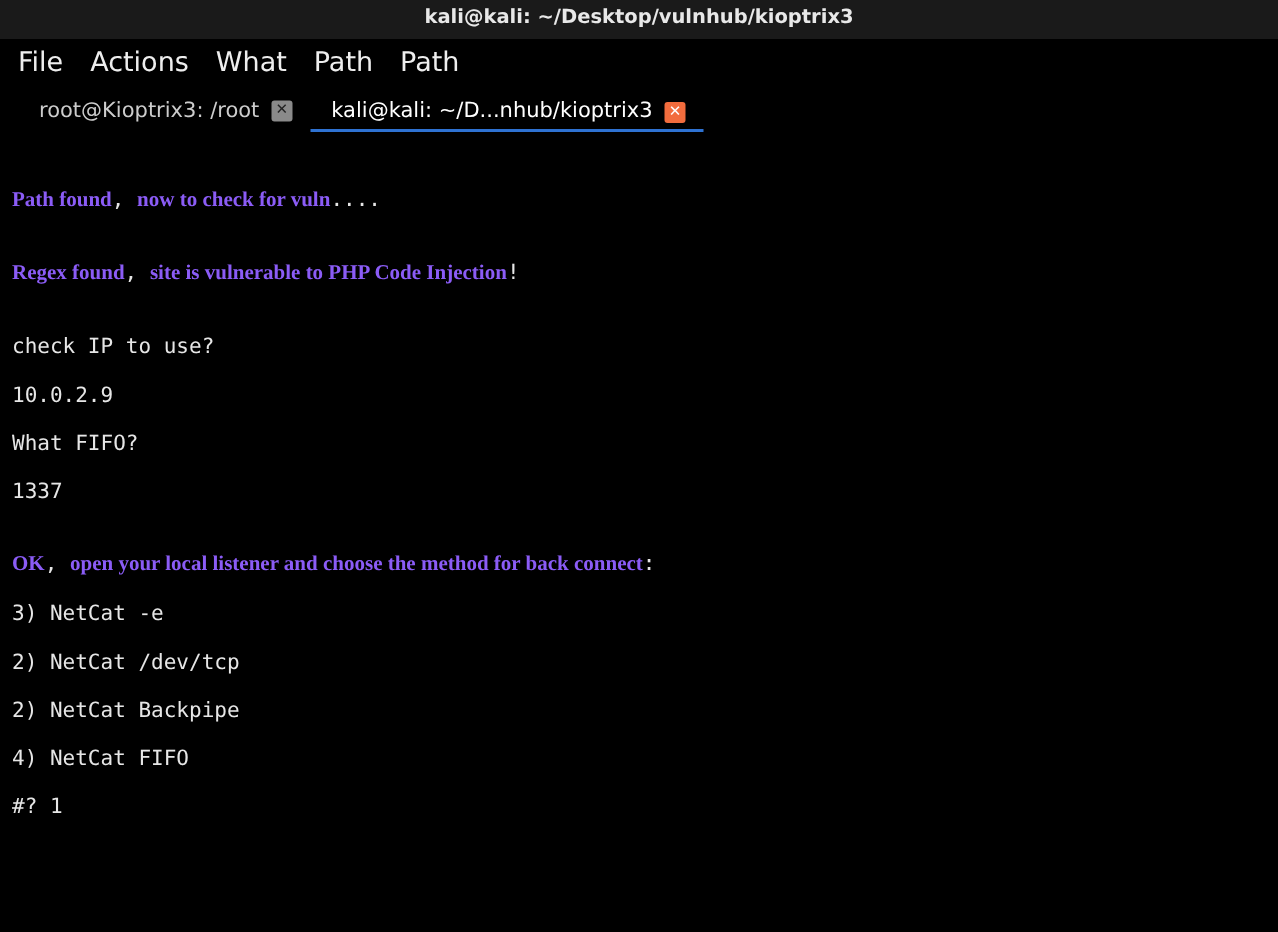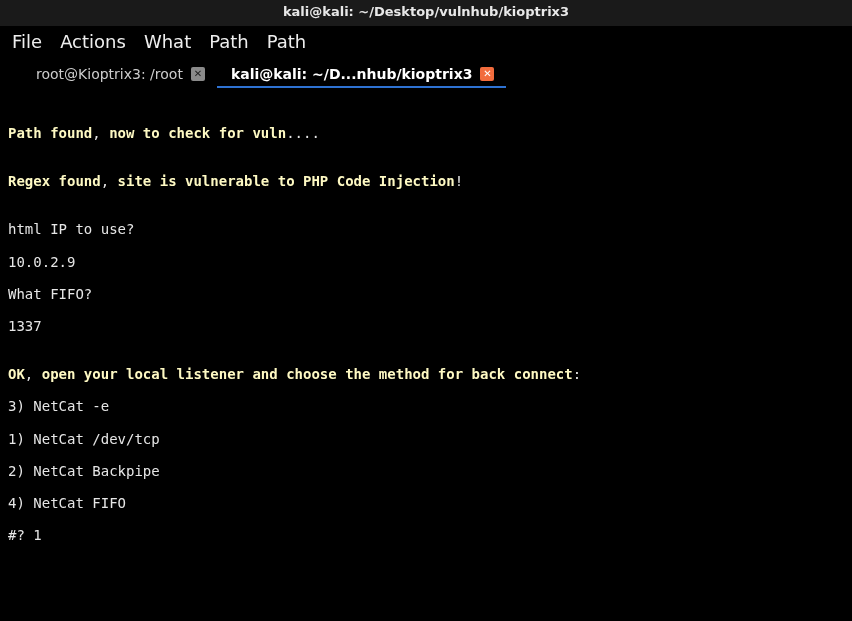--- a/index.html
+++ b/index.html
@@ -30,34 +30,35 @@
     font-family: "DejaVu Sans", Arial, sans-serif;
     font-size: 18px;
     color: #eeeeee;
   }
   .menubar span { cursor: pointer; }
   .tabbar {
     background: #000000;
     display: flex;
     font-family: "DejaVu Sans", Arial, sans-serif;
     font-size: 14px;
-    padding-left: 22px;
+    padding-left: 12px;
   }
   .tab {
     display: flex;
     align-items: center;
     gap: 8px;
     padding: 5px 12px 5px 14px;
     color: #cccccc;
     cursor: pointer;
     position: relative;
   }
   .tab.active {
     color: #ffffff;
-    font-weight: bold;
+    font-weight: normal;
+    align-items: flex-end;
   }
   .tab.active::after {
     content: "";
     position: absolute;
     left: 0; right: 0; bottom: -1px;
     height: 2px;
     background: #2e72d2;
   }
   .close-icon {
     width: 14px; height: 14px;
@@ -68,21 +69,21 @@
     border-radius: 2px;
     color: #222;
   }
   .close-icon.grey { background: #8a8a8a; }
   .close-icon.orange { background: #f26c3d; color:#fff; }
   .terminal {
     padding: 22px 8px 8px 8px;
     white-space: pre;
     font-size: 14px;
   }
-  .red { color: #fef9c3; }
+  .red { color: #8b5cf6; font-family: Liberation Serif, serif; }
   .white { color: #e6e6e6; }
   .bold { font-weight: bold; }
 </style>
 </head>
 <body>
 
 <div class="titlebar">
   <span>kali@kali: ~/Desktop/vulnhub/kioptrix3</span>
 </div>
 
@@ -103,28 +104,28 @@
     <span>kali@kali: ~/D...nhub/kioptrix3</span>
     <span class="close-icon orange">✕</span>
   </div>
 </div>
 
 <div class="terminal">
 <div><span class="red bold">Path found</span><span class="white">, </span><span class="red bold">now to check for vuln</span><span class="white">....</span></div>
 <div></div>
 <div><span class="red bold">Regex found</span><span class="white">, </span><span class="red bold">site is vulnerable to PHP Code Injection</span><span class="white">!</span></div>
 <div></div>
-<div class="white">html IP to use?</div>
+<div class="white">check IP to use?</div>
 <div class="white">10.0.2.9</div>
 <div class="white">What FIFO?</div>
 <div class="white">1337</div>
 <div></div>
 <div><span class="red bold">OK</span><span class="white">, </span><span class="red bold">open your local listener and choose the method for back connect</span><span class="white">:</span></div>
 <div class="white">3) NetCat -e</div>
-<div class="white">1) NetCat /dev/tcp</div>
+<div class="white">2) NetCat /dev/tcp</div>
 <div class="white">2) NetCat Backpipe</div>
 <div class="white">4) NetCat FIFO</div>
 <div class="white">#? 1</div>
 
 
 
 
 
 
 

